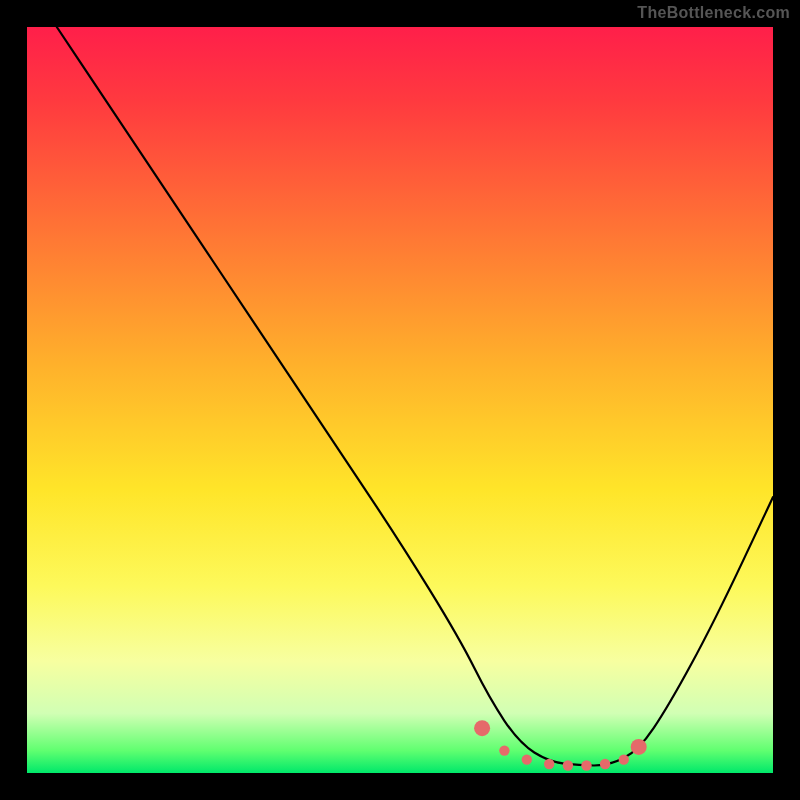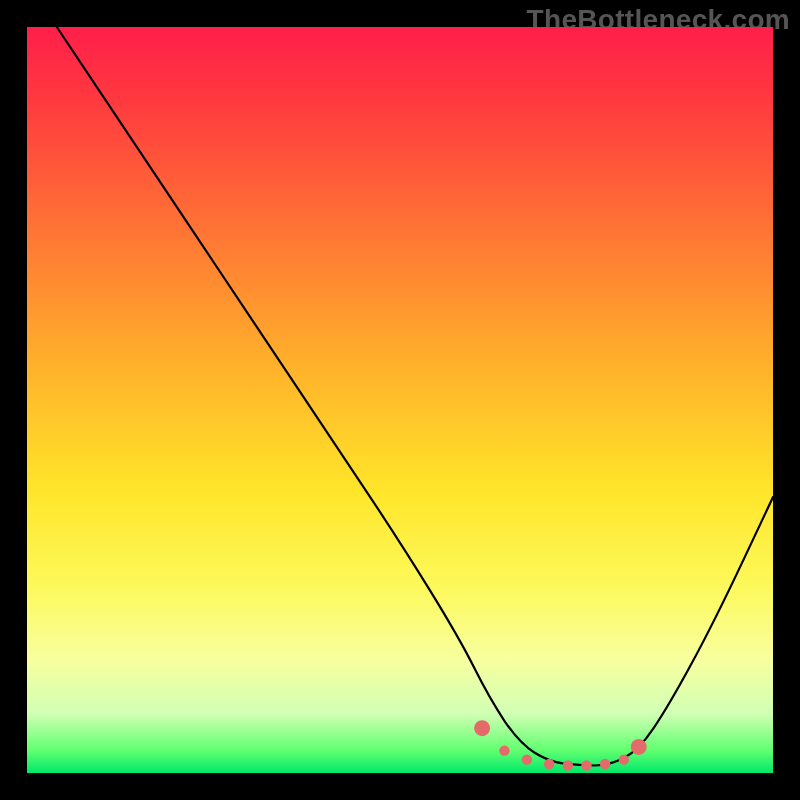--- a/index.html
+++ b/index.html
@@ -15,21 +15,21 @@
     position: relative;
     width: 800px;
     height: 800px;
     background: #000;
   }
   .watermark {
     position: absolute;
     top: 4px;
     right: 10px;
     color: #555;
-    font-size: 28px;
+    font-size: 16px;
     font-weight: 600;
     letter-spacing: 0.3px;
     user-select: none;
   }
   .plot-area {
     position: absolute;
     left: 27px;
     top: 27px;
     width: 746px;
     height: 746px;

